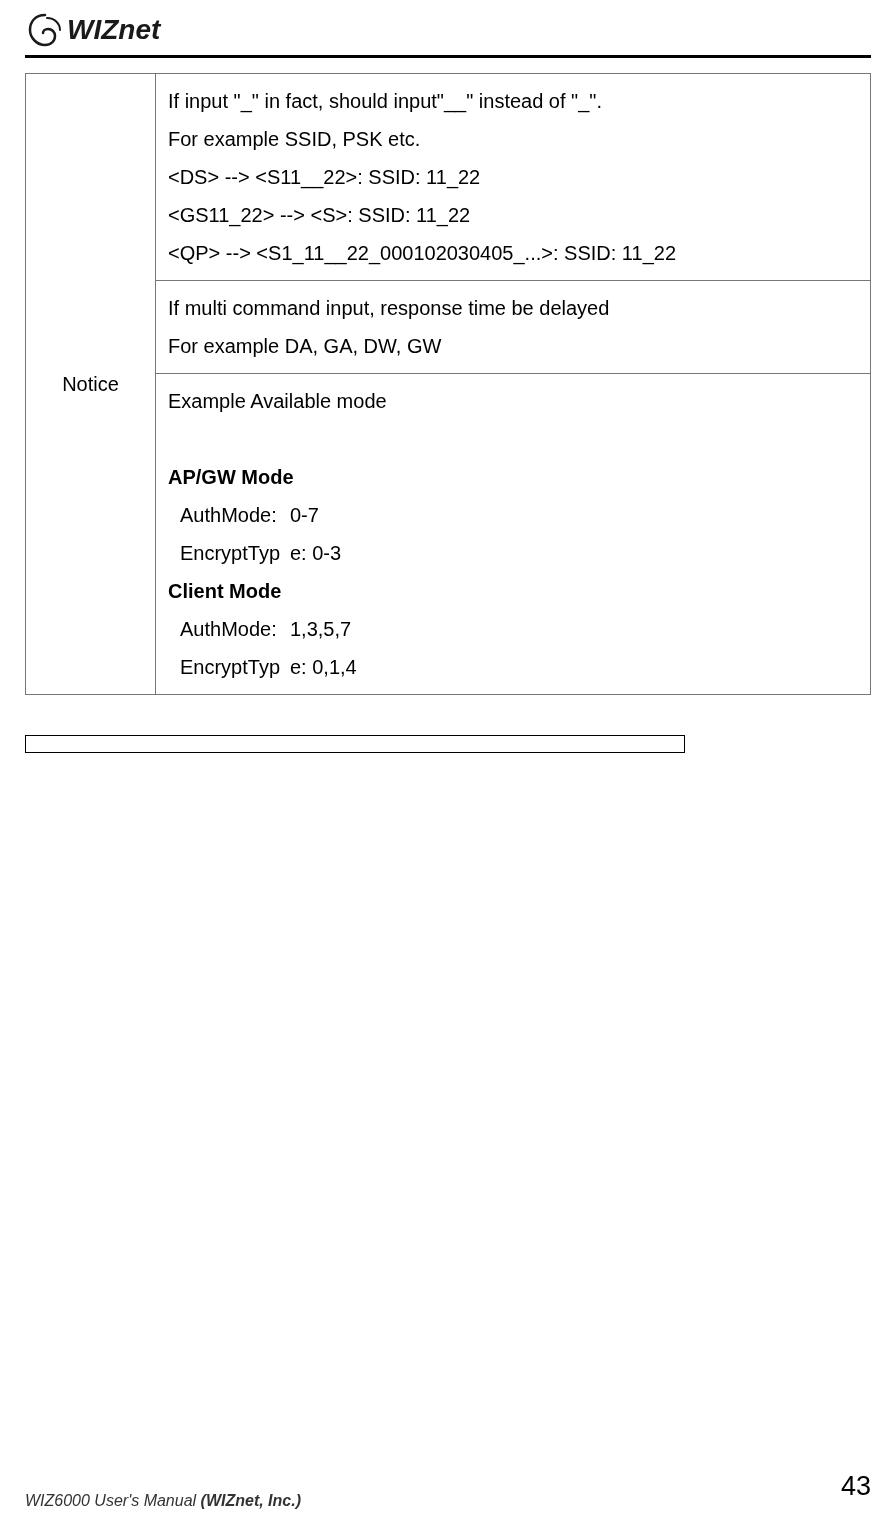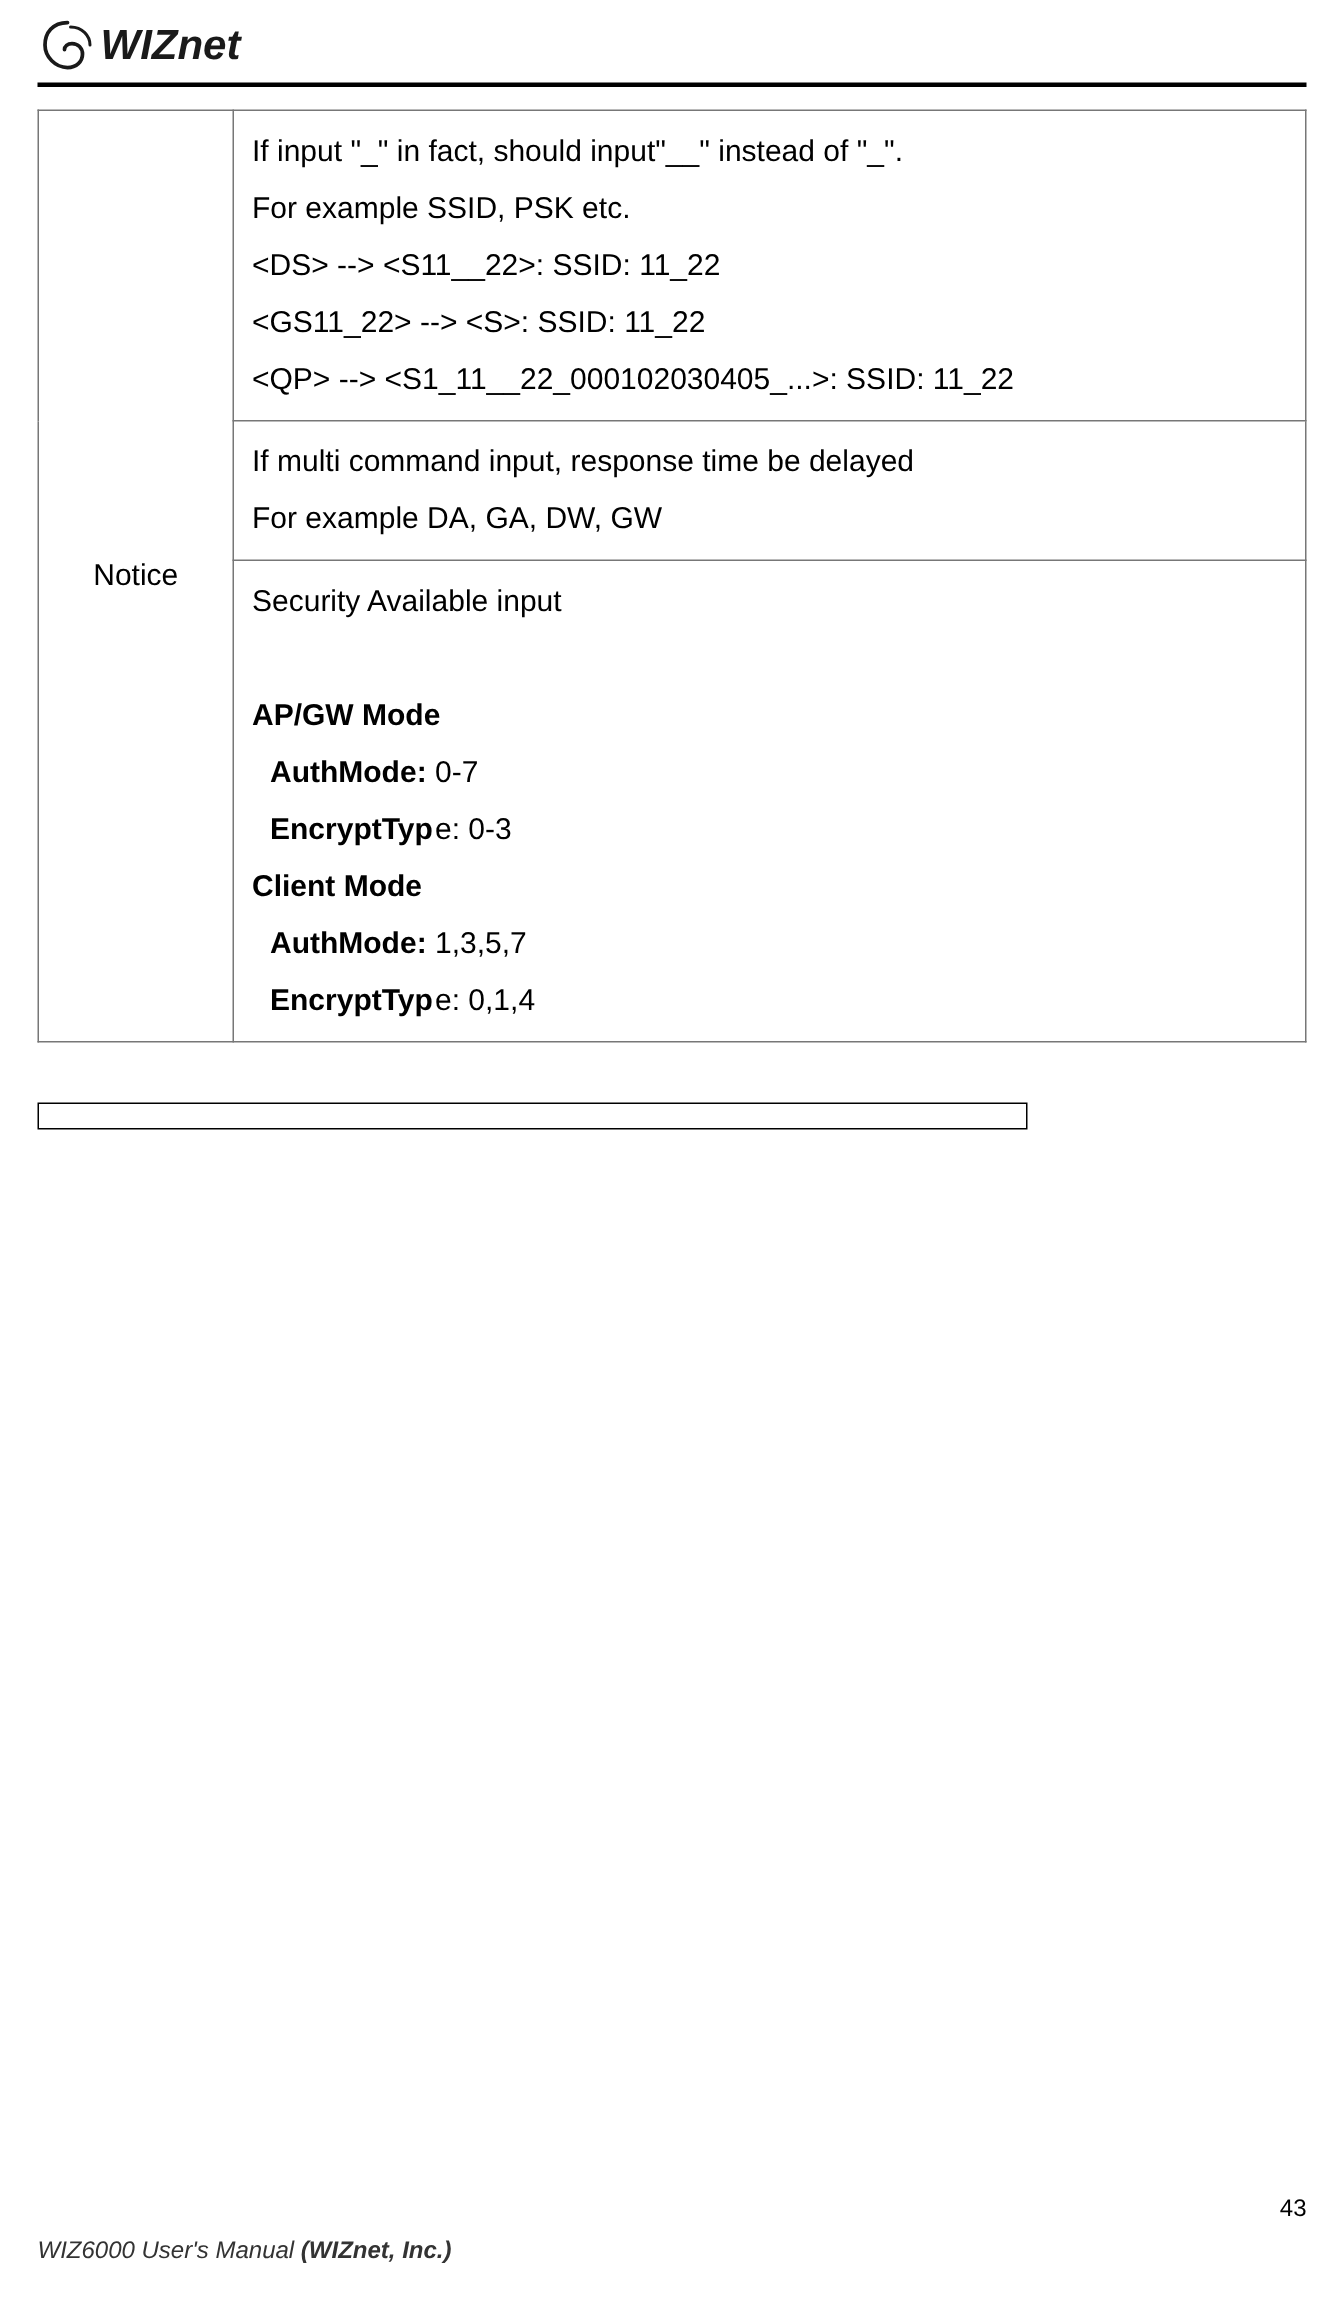--- a/index.html
+++ b/index.html
@@ -62,21 +62,20 @@
     .indent {
       display: inline-block;
       width: 12px;
     }
     .row-inner {
       display: flex;
     }
     .col-left {
       width: 110px;
       flex-shrink: 0;
-      font-weight: bold;
     }
     .example-box {
       border: 1px solid #000;
       width: 660px;
       padding: 8px 10px;
       font-size: 20px;
       line-height: 1.9;
     }
     .example-title {
       text-decoration: underline;
@@ -93,24 +92,24 @@
     }
     .footer-left {
       font-style: italic;
       color: #333;
     }
     .footer-company {
       font-family: Arial, sans-serif;
       font-weight: bold;
     }
     .page-num {
-      font-size: 16px;
+      font-size: 27px;
       position: absolute;
       right: 0;
-      bottom: 28px;
+      bottom: 8px;
     }
   </style>
 </head>
 <body>
 
 <div class="header">
   <div class="logo">
     <svg class="logo-swirl" viewBox="0 0 40 40">
       <path d="M20 5 C10 5 5 12 5 20 C5 28 12 35 20 35 C26 35 30 31 30 26 C30 22 27 19 23 19 C20 19 18 21 18 23" stroke="#1a1a1a" stroke-width="2.5" fill="none" stroke-linecap="round"></path>
       <path d="M22 8 C30 8 35 14 35 20" stroke="#1a1a1a" stroke-width="2" fill="none" stroke-linecap="round"></path>
@@ -135,21 +134,21 @@
     </td>
   </tr>
   <tr>
     <td>
       <div>If multi command input, response time be delayed</div>
       <div>For example DA, GA, DW, GW</div>
     </td>
   </tr>
   <tr>
     <td>
-      <div>Security Available input</div>
+      <div>Example Available mode</div>
       <div>&nbsp;</div>
       <div class="mode-label">AP/GW Mode</div>
       <div class="row-inner">
         <span class="indent"></span>
         <span class="col-left">AuthMode:</span>
         <span>0-7</span>
       </div>
       <div class="row-inner">
         <span class="indent"></span>
         <span class="col-left">EncryptTyp</span>

